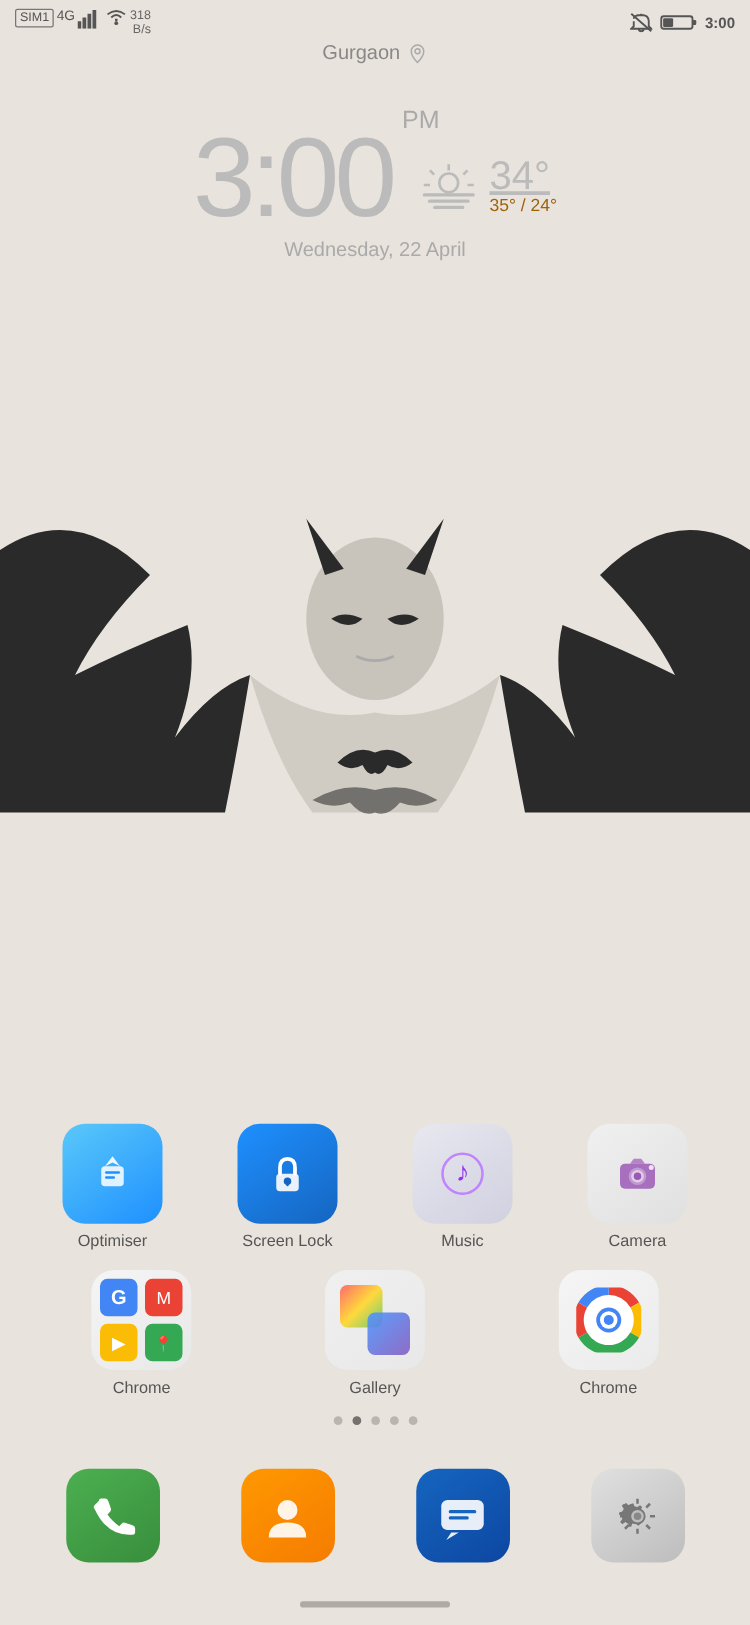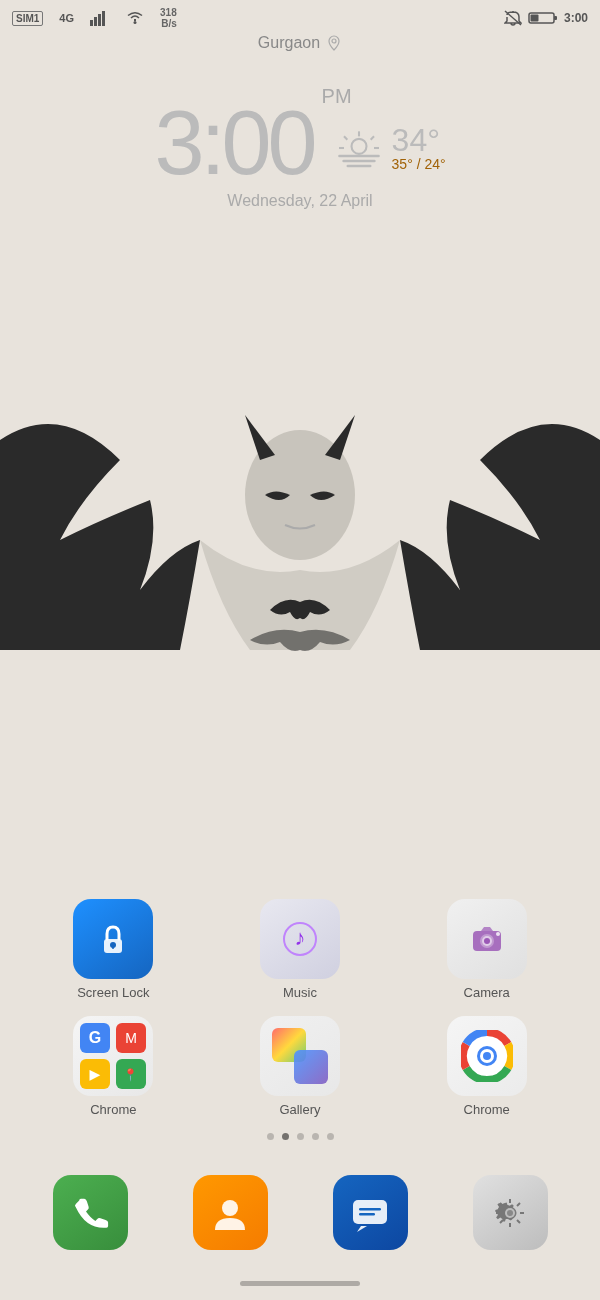--- a/index.html
+++ b/index.html
@@ -20,25 +20,25 @@
       right: 0;
       height: 36px;
       display: flex;
       justify-content: space-between;
       align-items: center;
       padding: 6px 12px;
       z-index: 10;
     }
     .status-left {
       display: flex;
-      align-items: center;
-      gap: 16px;
+      align-items: flex-start;
+      gap: 2px;
       font-size: 11px;
       color: #555;
-      font-weight: bold;
+      font-weight: normal;
     }
     .status-right {
       display: flex;
       align-items: center;
       gap: 6px;
       font-size: 12px;
       color: #555;
       font-weight: bold;
     }
     .signal-box {
@@ -111,20 +111,21 @@
     .weather-temps {
       display: flex;
       flex-direction: column;
       align-items: flex-start;
     }
     .temp-main {
       font-size: 32px;
       color: #bbb;
       font-weight: 300;
       line-height: 1;
+      text-decoration: underline;
     }
     .temp-range {
       font-size: 14px;
       color: #a16207;
     }
     .date-row {
       color: #aaa;
       font-size: 16px;
       font-weight: 300;
       margin-top: 4px;
@@ -354,20 +355,31 @@
 
     <path d="M270 270 Q285 255 300 262 Q315 255 330 270 Q320 278 310 272 Q305 282 300 278 Q295 282 290 272 Q280 278 270 270 Z" fill="#2a2a2a"></path>
 
     <path d="M250 300 Q275 285 300 292 Q325 285 350 300 Q335 308 320 302 Q310 314 300 310 Q290 314 280 302 Q265 308 250 300 Z" fill="#333" opacity="0.6"></path>
   </svg>
 </div>
 
 <div class="app-grid-container">
   <div class="app-row">
 
+    <div class="app-item">
+      <div class="app-icon icon-optimiser">
+        <svg width="44" height="44" viewBox="0 0 44 44">
+          <path d="M22 8 L28 16 L22 13 L16 16 Z" fill="white" opacity="0.9"></path>
+          <rect x="13" y="16" width="18" height="16" rx="3" fill="white" opacity="0.85"></rect>
+          <rect x="16" y="20" width="12" height="2" rx="1" fill="#1e90ff"></rect>
+          <rect x="16" y="24" width="8" height="2" rx="1" fill="#1e90ff"></rect>
+        </svg>
+      </div>
+      <span class="app-label">Optimiser</span>
+    </div>
 
     <div class="app-item">
       <div class="app-icon icon-screenlock">
         <svg width="44" height="44" viewBox="0 0 44 44">
           <rect x="13" y="22" width="18" height="14" rx="3" fill="white" opacity="0.9"></rect>
           <path d="M16 22 L16 17 Q16 10 22 10 Q28 10 28 17 L28 22" stroke="white" stroke-width="3" fill="none" stroke-linecap="round"></path>
           <circle cx="22" cy="28" r="3" fill="#1565c0"></circle>
           <rect x="21" y="28" width="2" height="4" rx="1" fill="#1565c0"></rect>
         </svg>
       </div>

